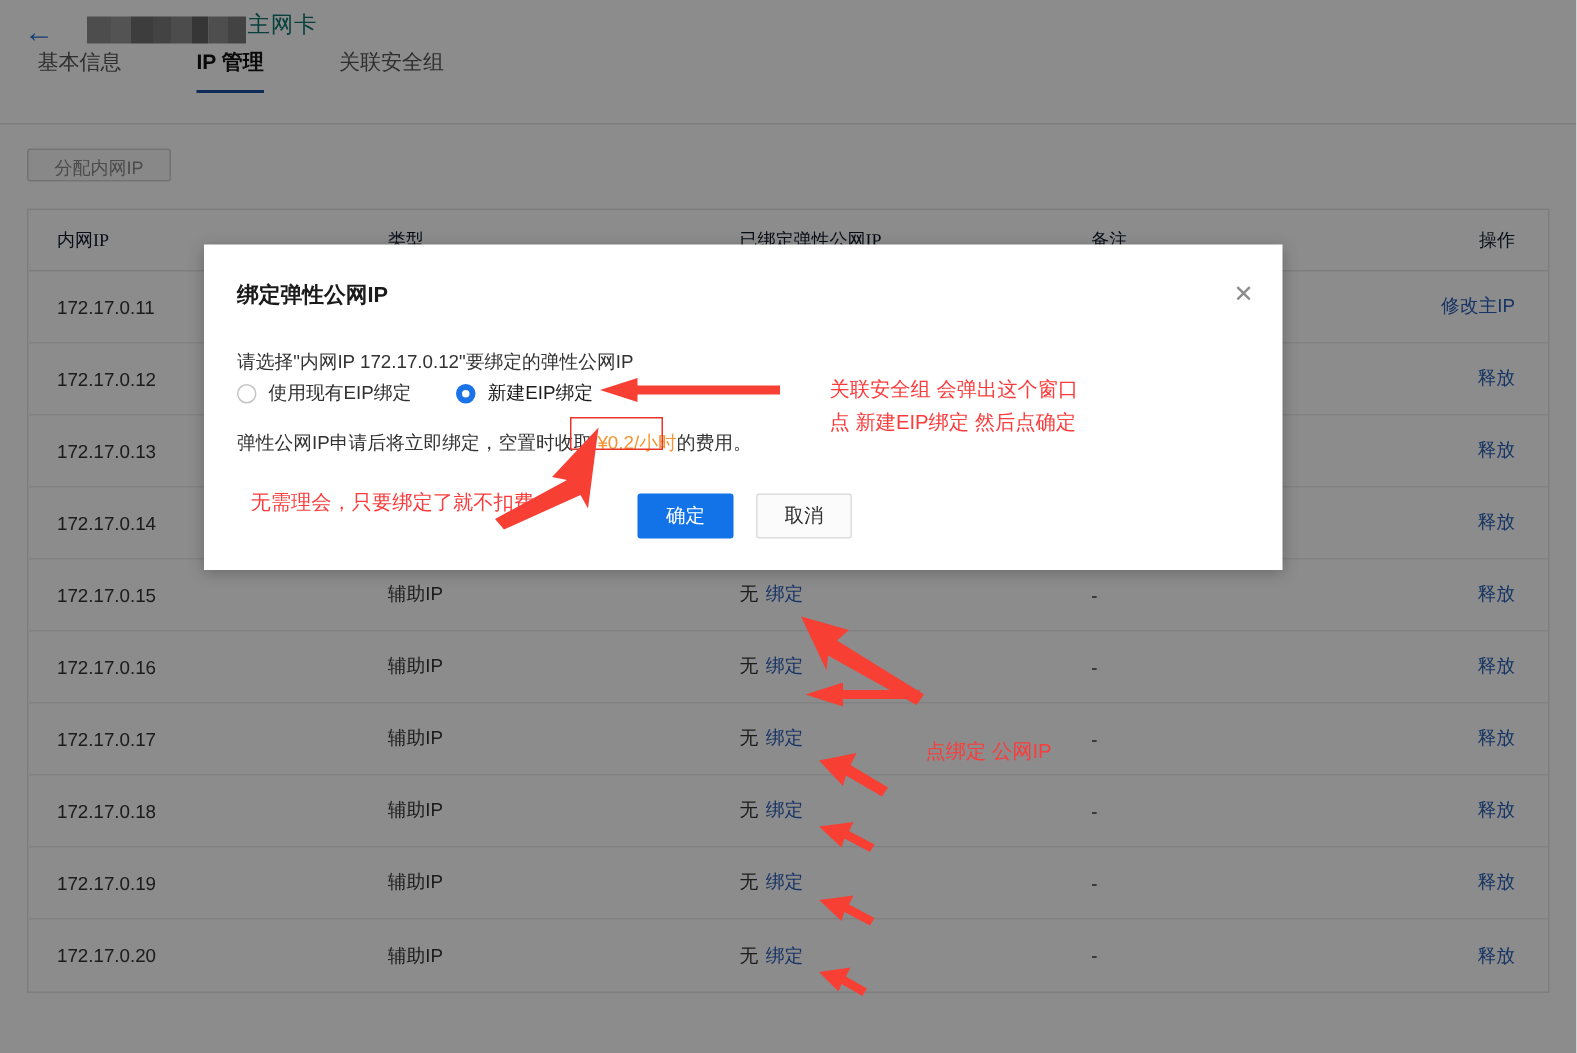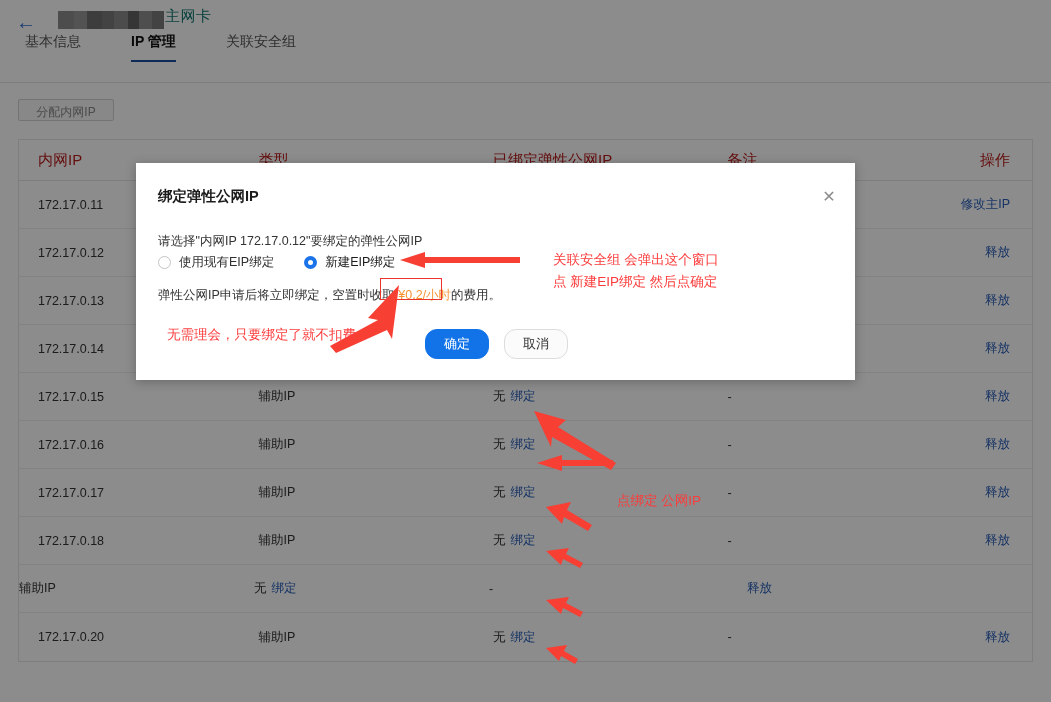--- a/index.html
+++ b/index.html
@@ -51,21 +51,21 @@
   
   .table { position: absolute; left: 18px; top: 139px; width: 1015px; border: 1px solid #e6e6e6; background: #fff; }
   .thead { display: flex; height: 41px; align-items: center; border-bottom: 1px solid #e6e6e6; }
   .row { display: flex; height: 48px; align-items: center; border-bottom: 1px solid #ededed; }
   .row:last-child { border-bottom: none; }
   .c0 { width: 240px; padding-left: 19px; }
   .c1 { width: 235px; }
   .c2 { width: 235px; }
   .c3 { width: 180px; }
   .c4 { width: 125px; text-align: right; padding-right: 22px; }
-  .thead .cell { font-size: 15px; color: #b91c1c; }
+  .thead .cell { font-size: 12px; color: #0f172a; font-family: Liberation Serif, serif; }
   .row .cell { font-size: 12.5px; color: #333; }
   .muted { color: #333; }
   .link { color: #2b5fb8; cursor: pointer; }
   .link-sm { color: #2b5fb8; cursor: pointer; margin-left: 5px; }
 
   .watermark {
     position: absolute; right: 12px; top: 673px;
     font-size: 13px; color: #ffffff; opacity: .85; white-space: nowrap;
   }
 
@@ -91,21 +91,21 @@
     border: 1px solid #c4c4c4; background: #fff; display: inline-block; position: relative;
   }
   .radio.sel .dot { border: 4px solid #1a73e8; background: #fff; }
   .radio-label { font-size: 12.5px; color: #2f2f2f; margin-left: 8px; }
   .radio.sel .radio-label { color: #1b1b1b; }
   .modal-note { position: absolute; left: 22px; top: 124px; font-size: 12.5px; color: #333; white-space: nowrap; }
   .price { color: #f79431; }
   .btn-row { position: absolute; left: 289px; top: 166px; display: flex; }
   .btn {
     height: 30px; min-width: 64px; padding: 0 18px; font-size: 13px;
-    border-radius: 12px; cursor: pointer; line-height: 28px; text-align: center;
+    border-radius: 2px; cursor: pointer; line-height: 28px; text-align: center;
     font-family: inherit;
   }
   .btn-primary { background: #1273e8; color: #fff; border: 1px solid #1273e8; }
   .btn-default { background: #fbfbfb; color: #2f2f2f; border: 1px solid #dcdcdc; margin-left: 15px; }
 
   
   .anno { position: absolute; color: #fc3c3c; font-size: 13.5px; white-space: nowrap; pointer-events: none; }
   .price-box {
     position: absolute; left: 380px; top: 278px; width: 62px; height: 22px;
     border: 1.5px solid #e8342a; pointer-events: none;
@@ -195,20 +195,21 @@
             <div class="cell c4"><span class="link">释放</span></div>
           </div>
           <div class="row">
             <div class="cell c0">172.17.0.18</div>
             <div class="cell c1">辅助IP</div>
             <div class="cell c2"><span class="muted">无</span><span class="link-sm">绑定</span></div>
             <div class="cell c3">-</div>
             <div class="cell c4"><span class="link">释放</span></div>
           </div>
           <div class="row">
+            <div class="cell c0">172.17.0.19</div>
             <div class="cell c1">辅助IP</div>
             <div class="cell c2"><span class="muted">无</span><span class="link-sm">绑定</span></div>
             <div class="cell c3">-</div>
             <div class="cell c4"><span class="link">释放</span></div>
           </div>
           <div class="row">
             <div class="cell c0">172.17.0.20</div>
             <div class="cell c1">辅助IP</div>
             <div class="cell c2"><span class="muted">无</span><span class="link-sm">绑定</span></div>
             <div class="cell c3">-</div>

